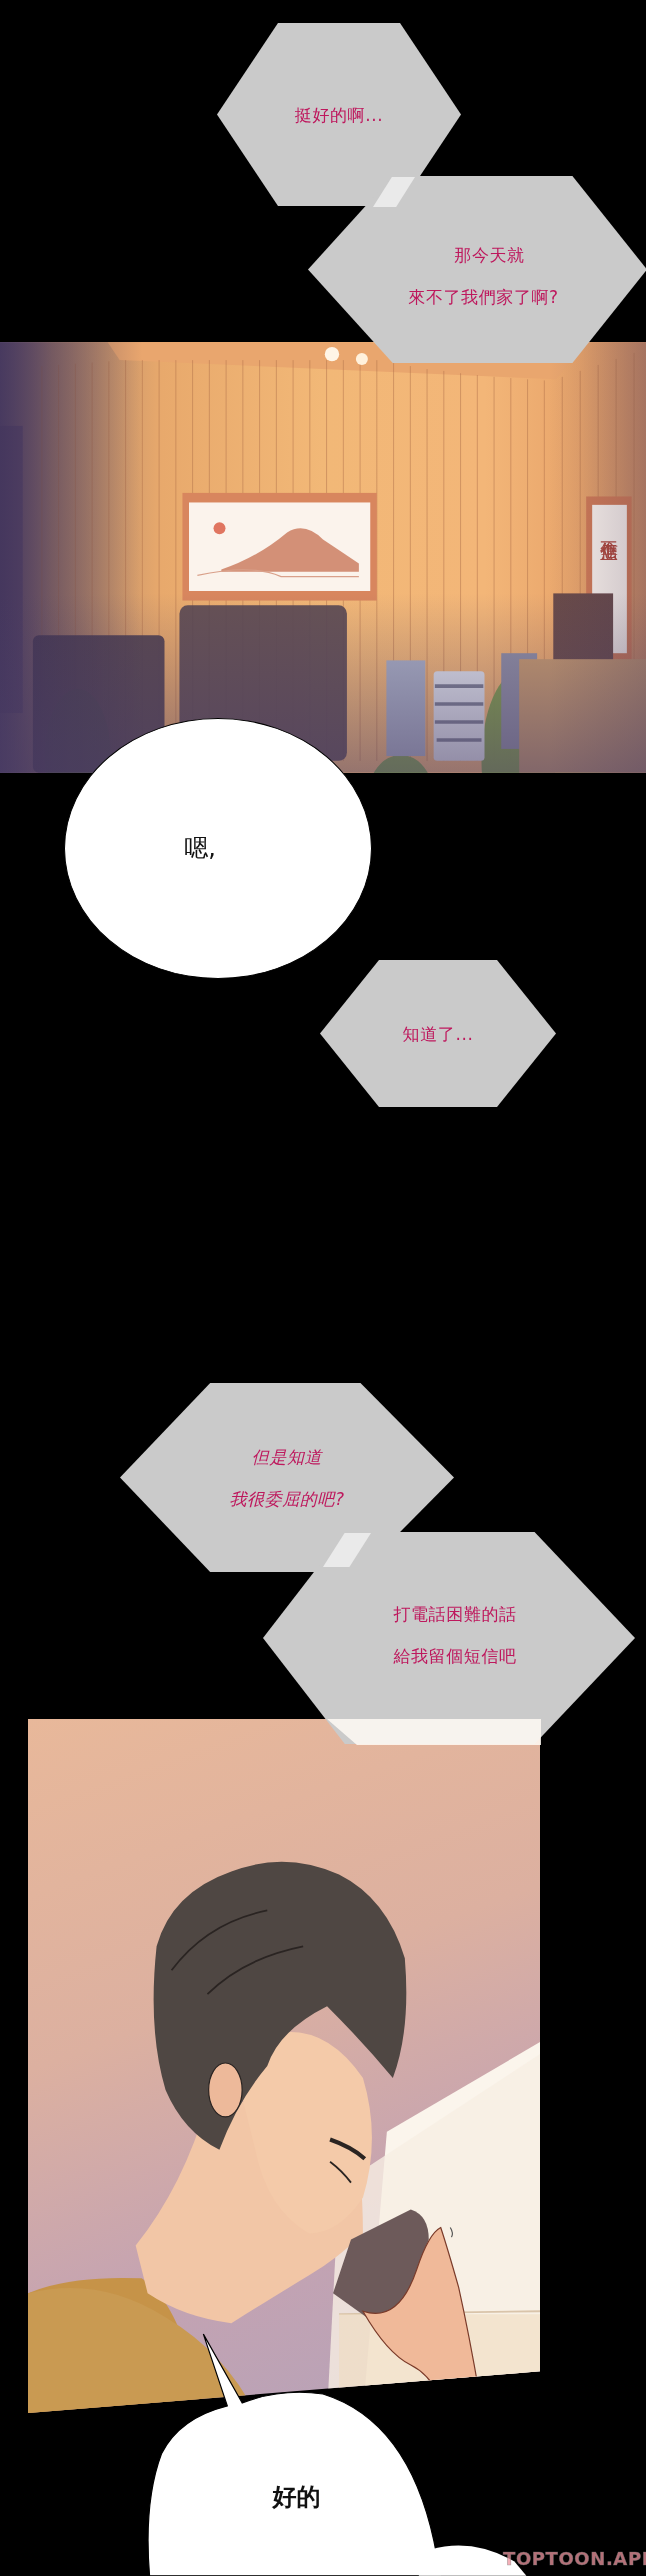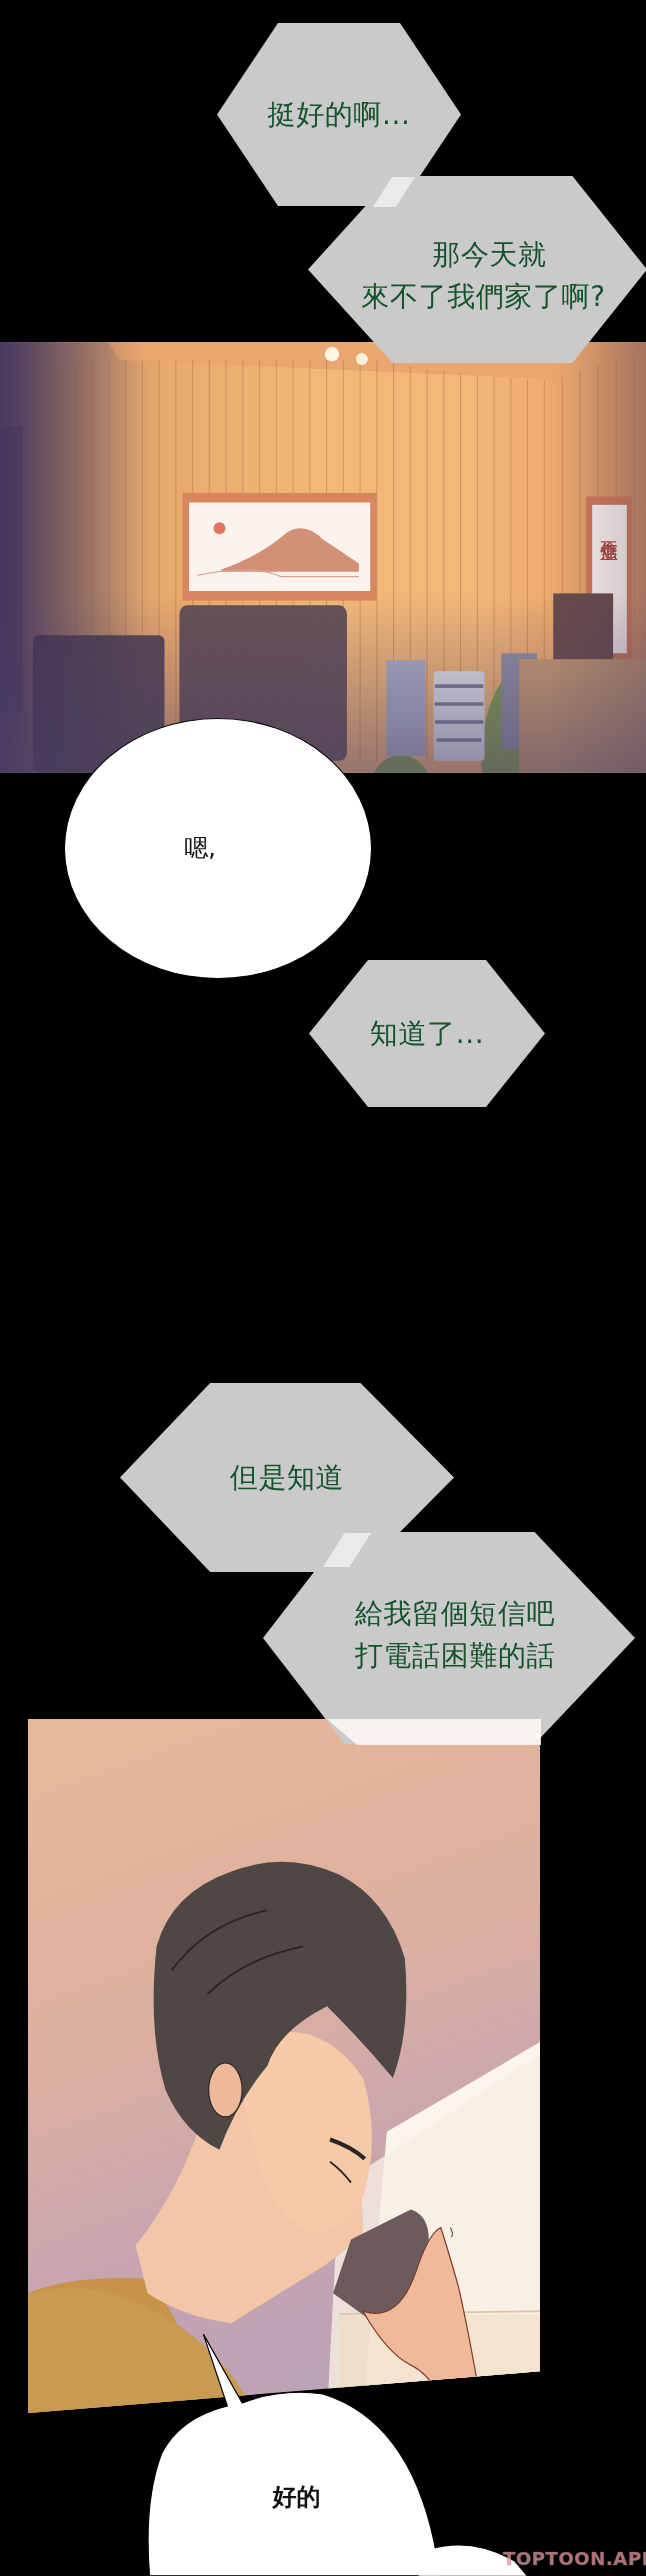--- a/index.html
+++ b/index.html
@@ -1,20 +1,20 @@
 <!DOCTYPE html>
 <html style="font-size:9.6px"><head>
 <meta charset="utf-8">
 <style>
   html, body { margin:0; padding:0; background:#000; }
   body { width:646px; height:2576px; position:relative; overflow:hidden;
          font-family:"DejaVu Sans", "Liberation Sans", sans-serif; }
   .abs { position:absolute; }
   .hex { position:absolute; background:#cacaca; display:flex; flex-direction:column;
-         align-items:center; justify-content:center; color:#14532d; font-size:28px; line-height:42px;
+         align-items:center; justify-content:center; color:#be185d; font-size:17px; line-height:42px;
          letter-spacing:0.6px; }
   .hex span { display:block; white-space:nowrap; }
   .oval { position:absolute; background:#fff; border-radius:50%; display:flex; flex-direction:column;
           align-items:center; justify-content:center; color:#111; font-size:24px; line-height:49px; }
   .oval span { display:block; white-space:nowrap; }
   .panel { position:absolute; overflow:hidden; }
   .watermark { position:absolute; font-family:"DejaVu Sans", sans-serif; font-weight:bold;
                font-size:18px; letter-spacing:0.6px; color:rgba(240,150,160,0.75);
                -webkit-text-stroke:0.6px rgba(120,120,120,0.6); }
 </style>
@@ -132,28 +132,29 @@
   <span style="margin-left:12px">來不了我們家了啊?</span>
 </div>
 
 <div class="abs" style="left:373px; top:177px; width:42px; height:30px; background:rgba(255,255,255,0.6);
             clip-path:polygon(45% 0,100% 0,55% 100%,0 100%);"></div>
 
 <div class="oval" style="left:64px; top:718px; width:308px; height:261px; border:1.8px solid #000; box-sizing:border-box;">
   <span style="margin-right:36px">嗯,</span>
 </div>
 
-<div class="hex" style="left:309px; top:960px; width:236px; height:147px;
+<div class="hex" style="left:320px; top:960px; width:236px; height:147px;
             clip-path:polygon(25% 0,75% 0,100% 50%,75% 100%,25% 100%,0 50%);">
   <span>知道了...</span>
 </div>
 
 <div class="hex" style="left:120px; top:1383px; width:334px; height:189px;
-            clip-path:polygon(27% 0,72% 0,100% 50%,72% 100%,27% 100%,0 50%);">
+            clip-path:polygon(27% 0,72% 0,100% 50%,72% 100%,27% 100%,0 50%);font-style:italic;">
   <span>但是知道</span>
+  <span>我很委屈的吧?</span>
 </div>
 
 <div class="panel" style="left:28px; top:1719px; width:512px; height:694px;
             clip-path:polygon(0 0,100% 0,100% 94%,0 100%);
             background:linear-gradient(160deg,#e8b89a 0%,#dcb0a0 40%,#c4a3b2 70%,#b5a2b8 100%);">
   <svg class="abs" style="left:0;top:0" width="512" height="694" viewBox="0 0 856 1160">
 
     <polygon points="856,540 600,690 560,1160 856,1160" fill="#fbf5ec"></polygon>
     <polygon points="520,780 856,560 856,1160 500,1160" fill="#f8efe4" opacity="0.8"></polygon>
 
@@ -178,22 +179,22 @@
     <path d="M540,870 L640,820 Q670,830 670,870 L620,1000 Q600,1020 580,1010 L510,960 Z" fill="#6d5a5a"></path>
 
     <path d="M560,990 Q600,1060 640,1080 Q680,1100 700,1160 L760,1160 Q740,1040 720,950 Q700,880 690,850 Q670,860 650,920 Q620,1010 560,990 Z" fill="#f0b999" stroke="#7a3b2a" stroke-width="2"></path>
 
     <path d="M706,850 q6,10 2,16" stroke="#555" stroke-width="2" fill="none"></path>
   </svg>
 </div>
 
 <div class="hex" style="left:263px; top:1532px; width:372px; height:212px; padding-bottom:6px; box-sizing:border-box;
             clip-path:polygon(22% 0,73% 0,100% 50%,73% 100%,22% 100%,0 50%);">
+  <span style="margin-left:12px">打電話困難的話</span>
   <span style="margin-left:12px">給我留個短信吧</span>
-  <span style="margin-left:12px">打電話困難的話</span>
 </div>
 <div class="abs" style="left:323px; top:1533px; width:48px; height:34px; background:rgba(255,255,255,0.6);
             clip-path:polygon(45% 0,100% 0,55% 100%,0 100%);"></div>
 <div class="abs" style="left:327px; top:1719px; width:214px; height:26px; background:rgba(255,250,245,0.85);
             clip-path:polygon(0 0,100% 0,100% 100%,14% 100%);"></div>
 
 <svg class="abs" style="left:0; top:2322px" width="646" height="254" viewBox="0 0 1080 424">
   <path d="M340,20 L405,135 Q470,110 540,120 Q700,170 735,420 L740,424 L250,424 Q240,300 270,220 Q300,160 380,140 Z" fill="#fff" stroke="#000" stroke-width="2"></path>
   <path d="M720,380 Q790,360 860,400 L880,424 L700,424 Z" fill="#fff"></path>
 </svg>

